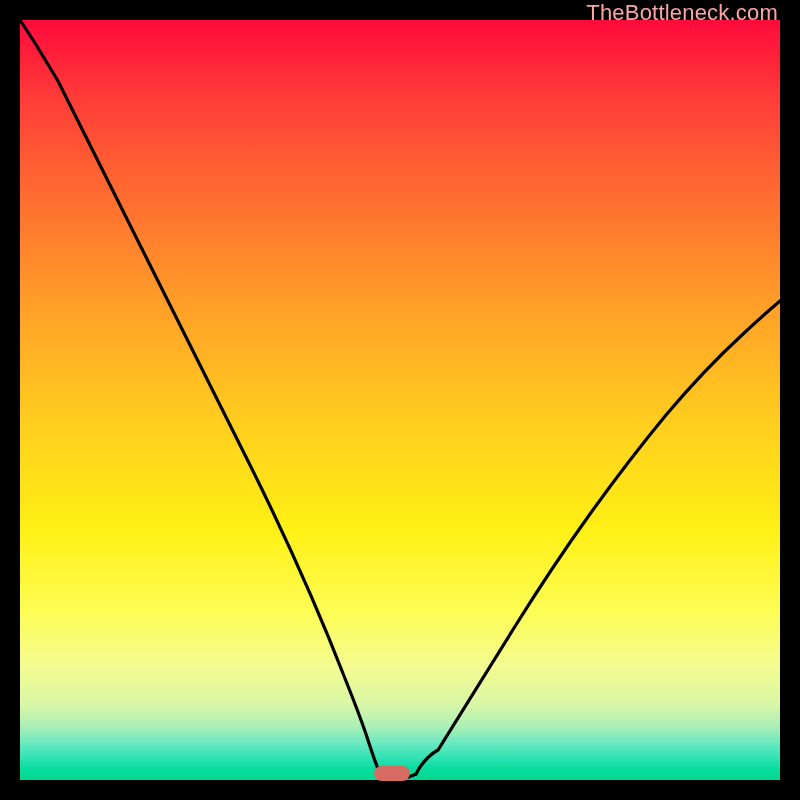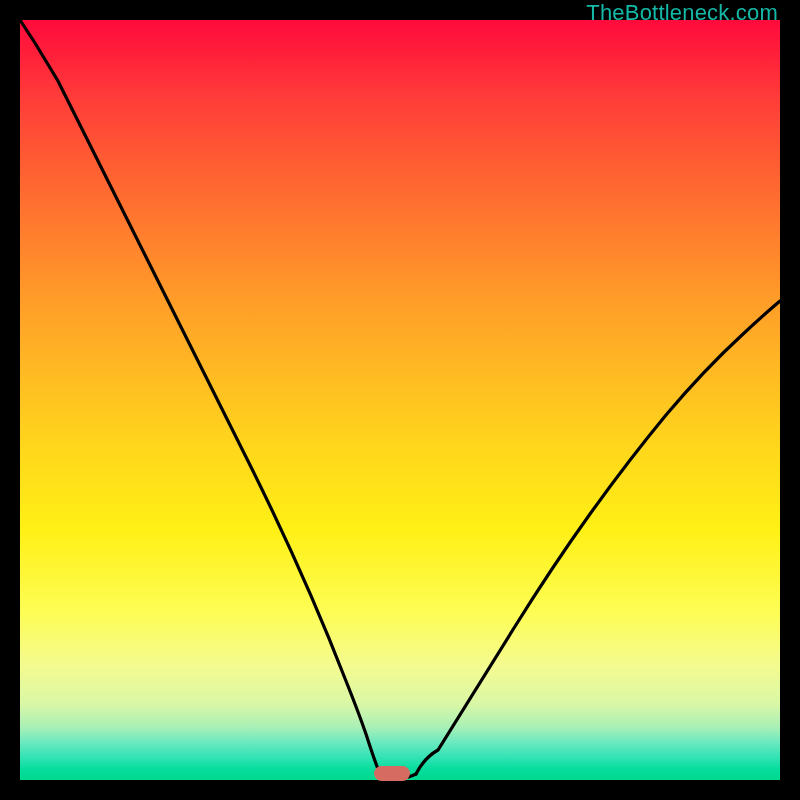--- a/index.html
+++ b/index.html
@@ -43,21 +43,21 @@
       #6de9bf 95%,
       #33e3b5 97%,
       #08dd9e 98.5%,
       #00d98f 100%
     );
   }
   .watermark {
     position: absolute;
     top: 0px;
     right: 22px;
-    color: #14b8a6;
+    color: #fca5a5;
     font-size: 22px;
     font-weight: 500;
     letter-spacing: 0.2px;
     user-select: none;
   }
   .marker {
     position: absolute;
     width: 36px;
     height: 15px;
     background: #d66b62;

